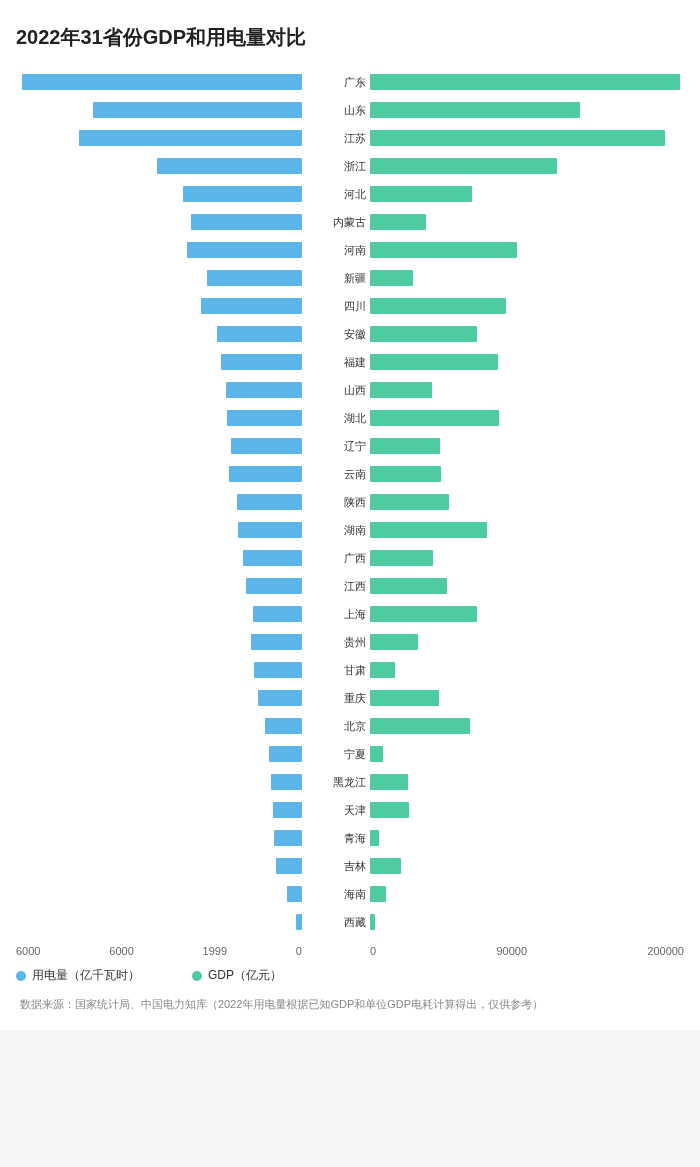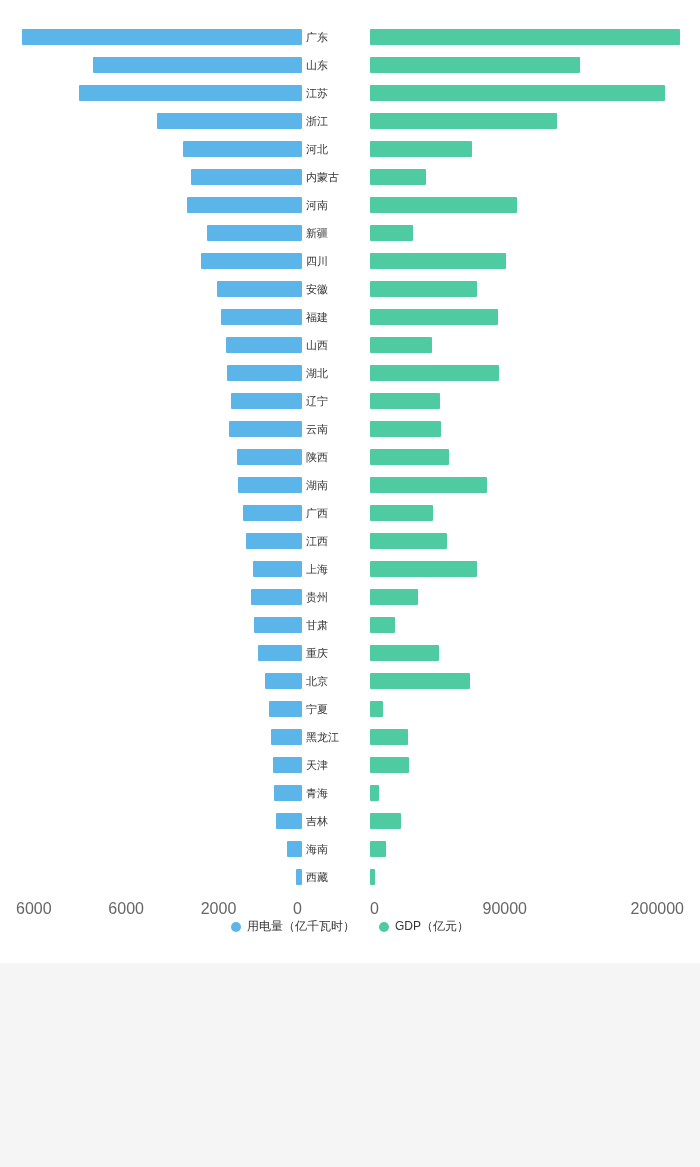--- a/index.html
+++ b/index.html
@@ -32,21 +32,21 @@
     .left-panel {
       width: 290px;
       display: flex;
       flex-direction: column;
     }
     
     .center-panel {
       width: 60px;
       display: flex;
       flex-direction: column;
-      align-items: flex-start;
+      align-items: flex-end;
     }
     
     .right-panel {
       flex: 1;
       display: flex;
       flex-direction: column;
     }
 
     .row {
       display: flex;
@@ -94,28 +94,28 @@
     .center-axis {
       width: 60px;
     }
     .right-axis {
       flex: 1;
       display: flex;
       justify-content: space-between;
       padding-left: 4px;
     }
     .axis-label {
-      font-size: 16px;
+      font-size: 11px;
       color: #666;
     }
 
     .legend-area {
       display: flex;
-      justify-content: center;
-      gap: 24px;
+      gap: 52px;
+      margin-top: 10px;
       margin-bottom: 12px;
     }
     .legend-item {
       display: flex;
       align-items: center;
       gap: 6px;
       font-size: 12px;
       color: #333;
     }
     .legend-dot {
@@ -127,20 +127,21 @@
       font-size: 11px;
       color: #888;
       padding: 0 4px;
       line-height: 1.6;
     }
   </style>
 </head>
 <body>
 
 <div class="chart-container">
+  <div class="chart-title">2022年31省份GDP和用电量对比</div>
 
   <div class="chart-body">
     <div class="chart-grid">
       <div class="left-panel" id="left-panel">
           <div class="row left-row">
             <div class="bar-left" style="width: 280px;"></div>
           </div>
           <div class="row left-row">
             <div class="bar-left" style="width: 209px;"></div>
           </div>
@@ -359,21 +360,21 @@
           <div class="row right-row">
             <div class="bar-right" style="width: 5px;"></div>
           </div>
         </div>
     </div>
 
     <div class="axis-area">
       <div class="left-axis">
         <span class="axis-label">6000</span>
         <span class="axis-label">6000</span>
-        <span class="axis-label">2000</span>
+        <span class="axis-label">1999</span>
         <span class="axis-label">0</span>
       </div>
       <div class="center-axis"></div>
       <div class="right-axis">
         <span class="axis-label">0</span>
         <span class="axis-label">90000</span>
         <span class="axis-label">200000</span>
       </div>
     </div>
 
@@ -381,14 +382,15 @@
       <div class="legend-item">
         <div class="legend-dot" style="background:#5BB5E8"></div>
         <span>用电量（亿千瓦时）</span>
       </div>
       <div class="legend-item">
         <div class="legend-dot" style="background:#4ECBA0"></div>
         <span>GDP（亿元）</span>
       </div>
     </div>
 
+    <div class="source-text">数据来源：国家统计局、中国电力知库（2022年用电量根据已知GDP和单位GDP电耗计算得出，仅供参考）</div>
   </div>
 </div>
 
 </body></html>

